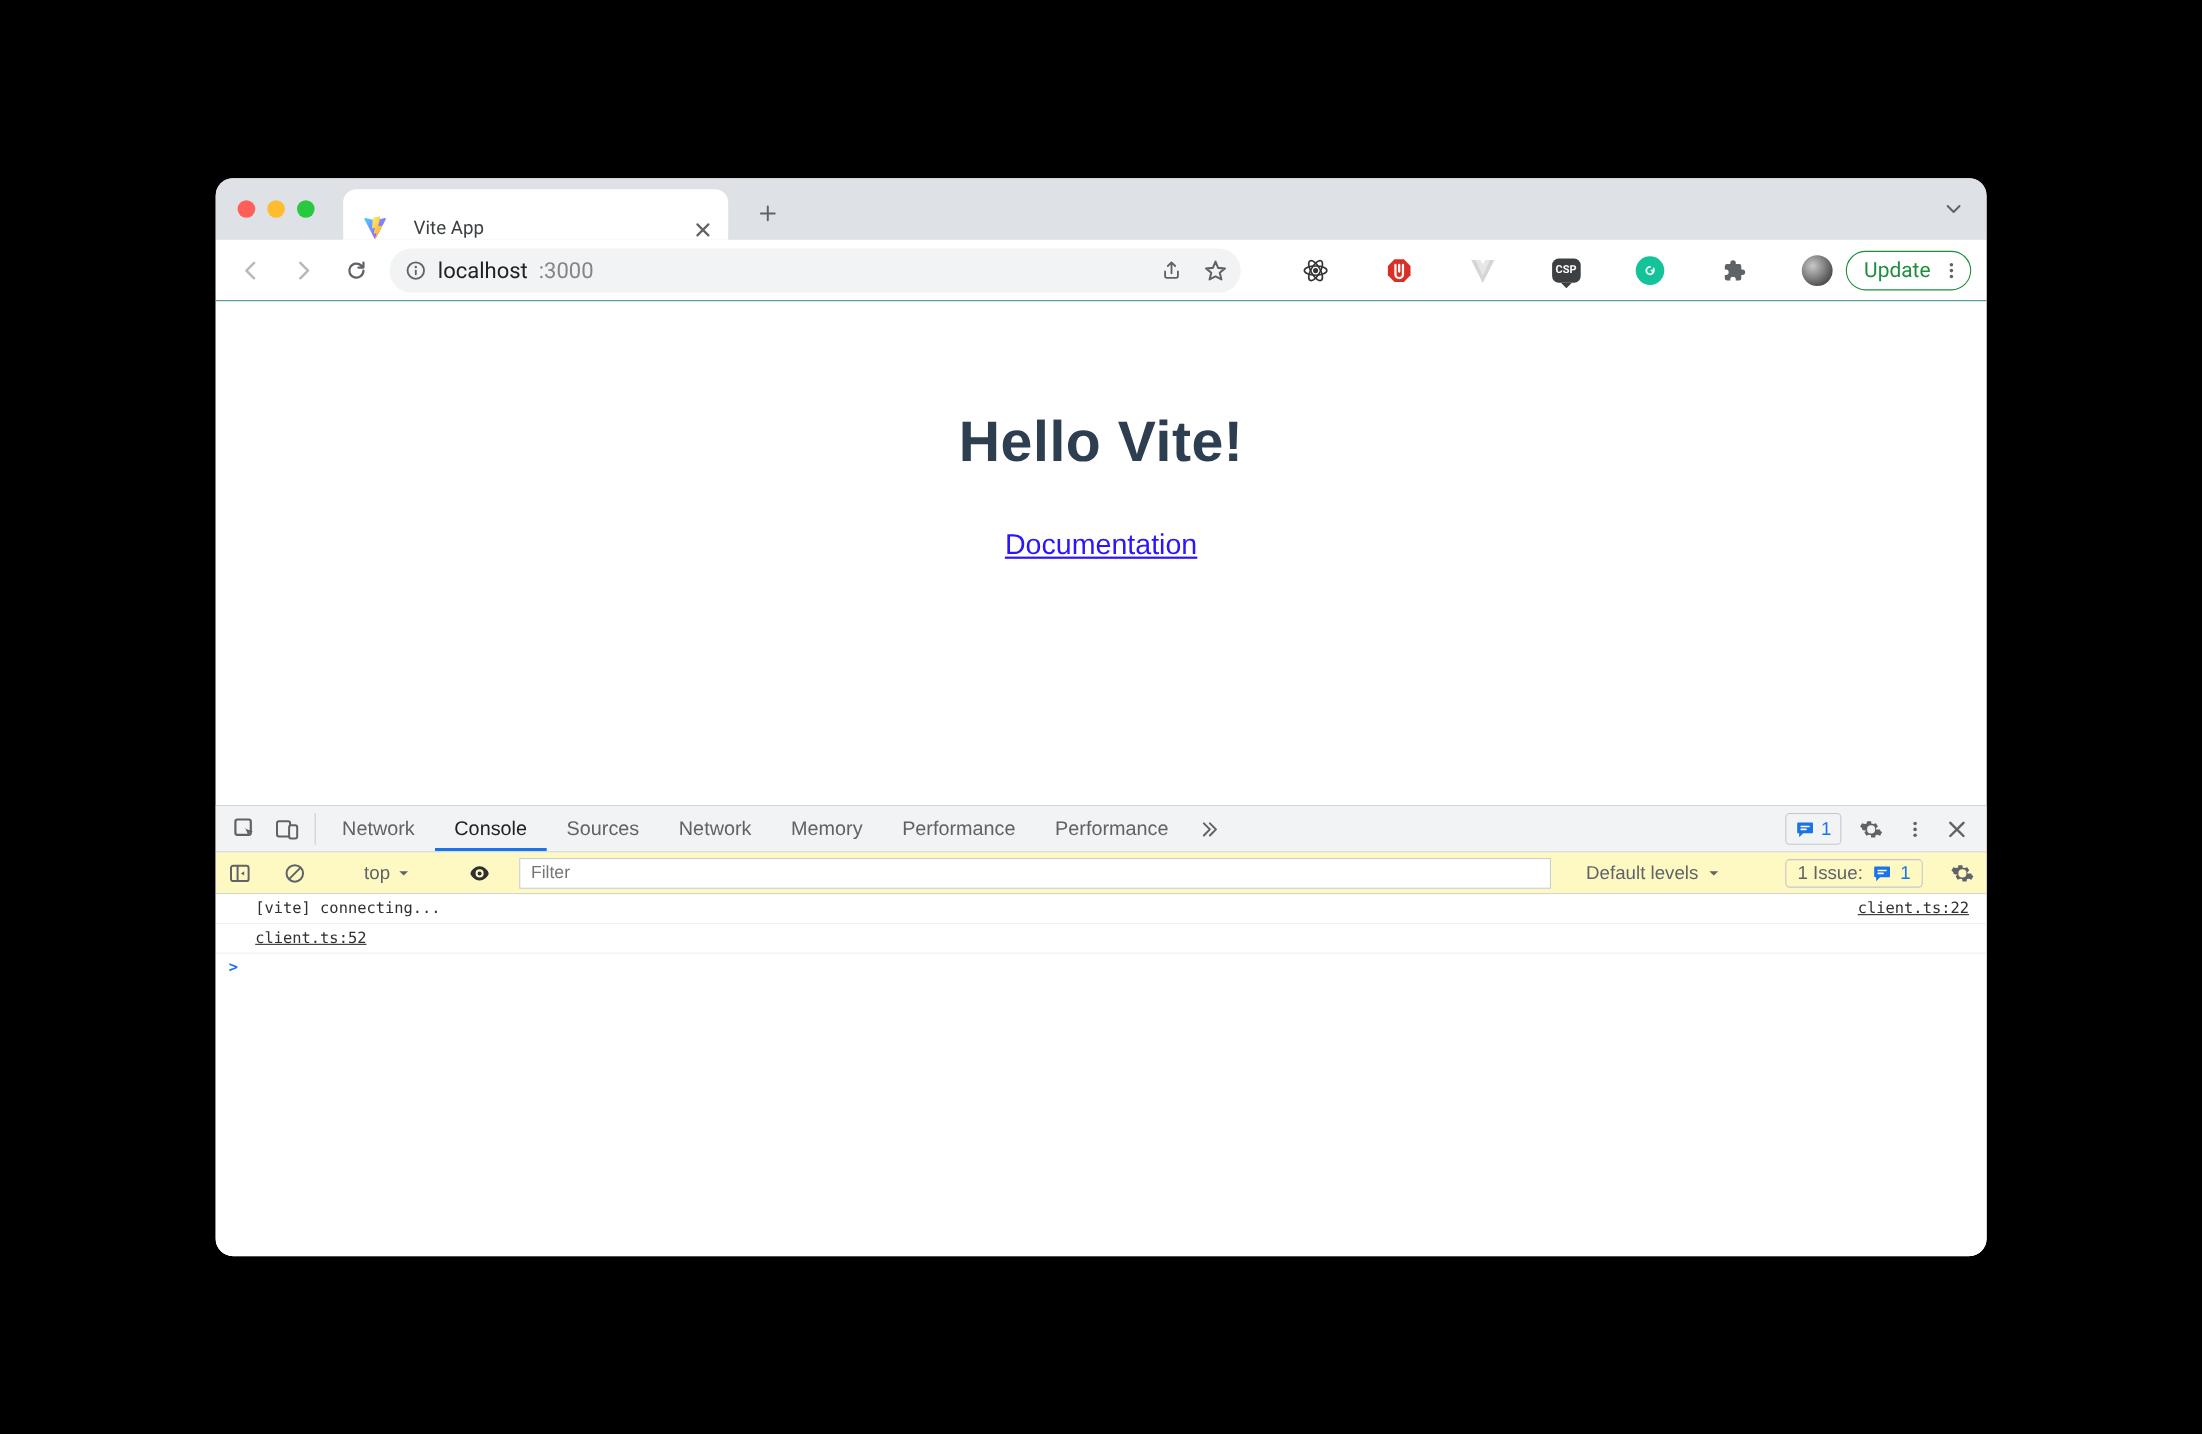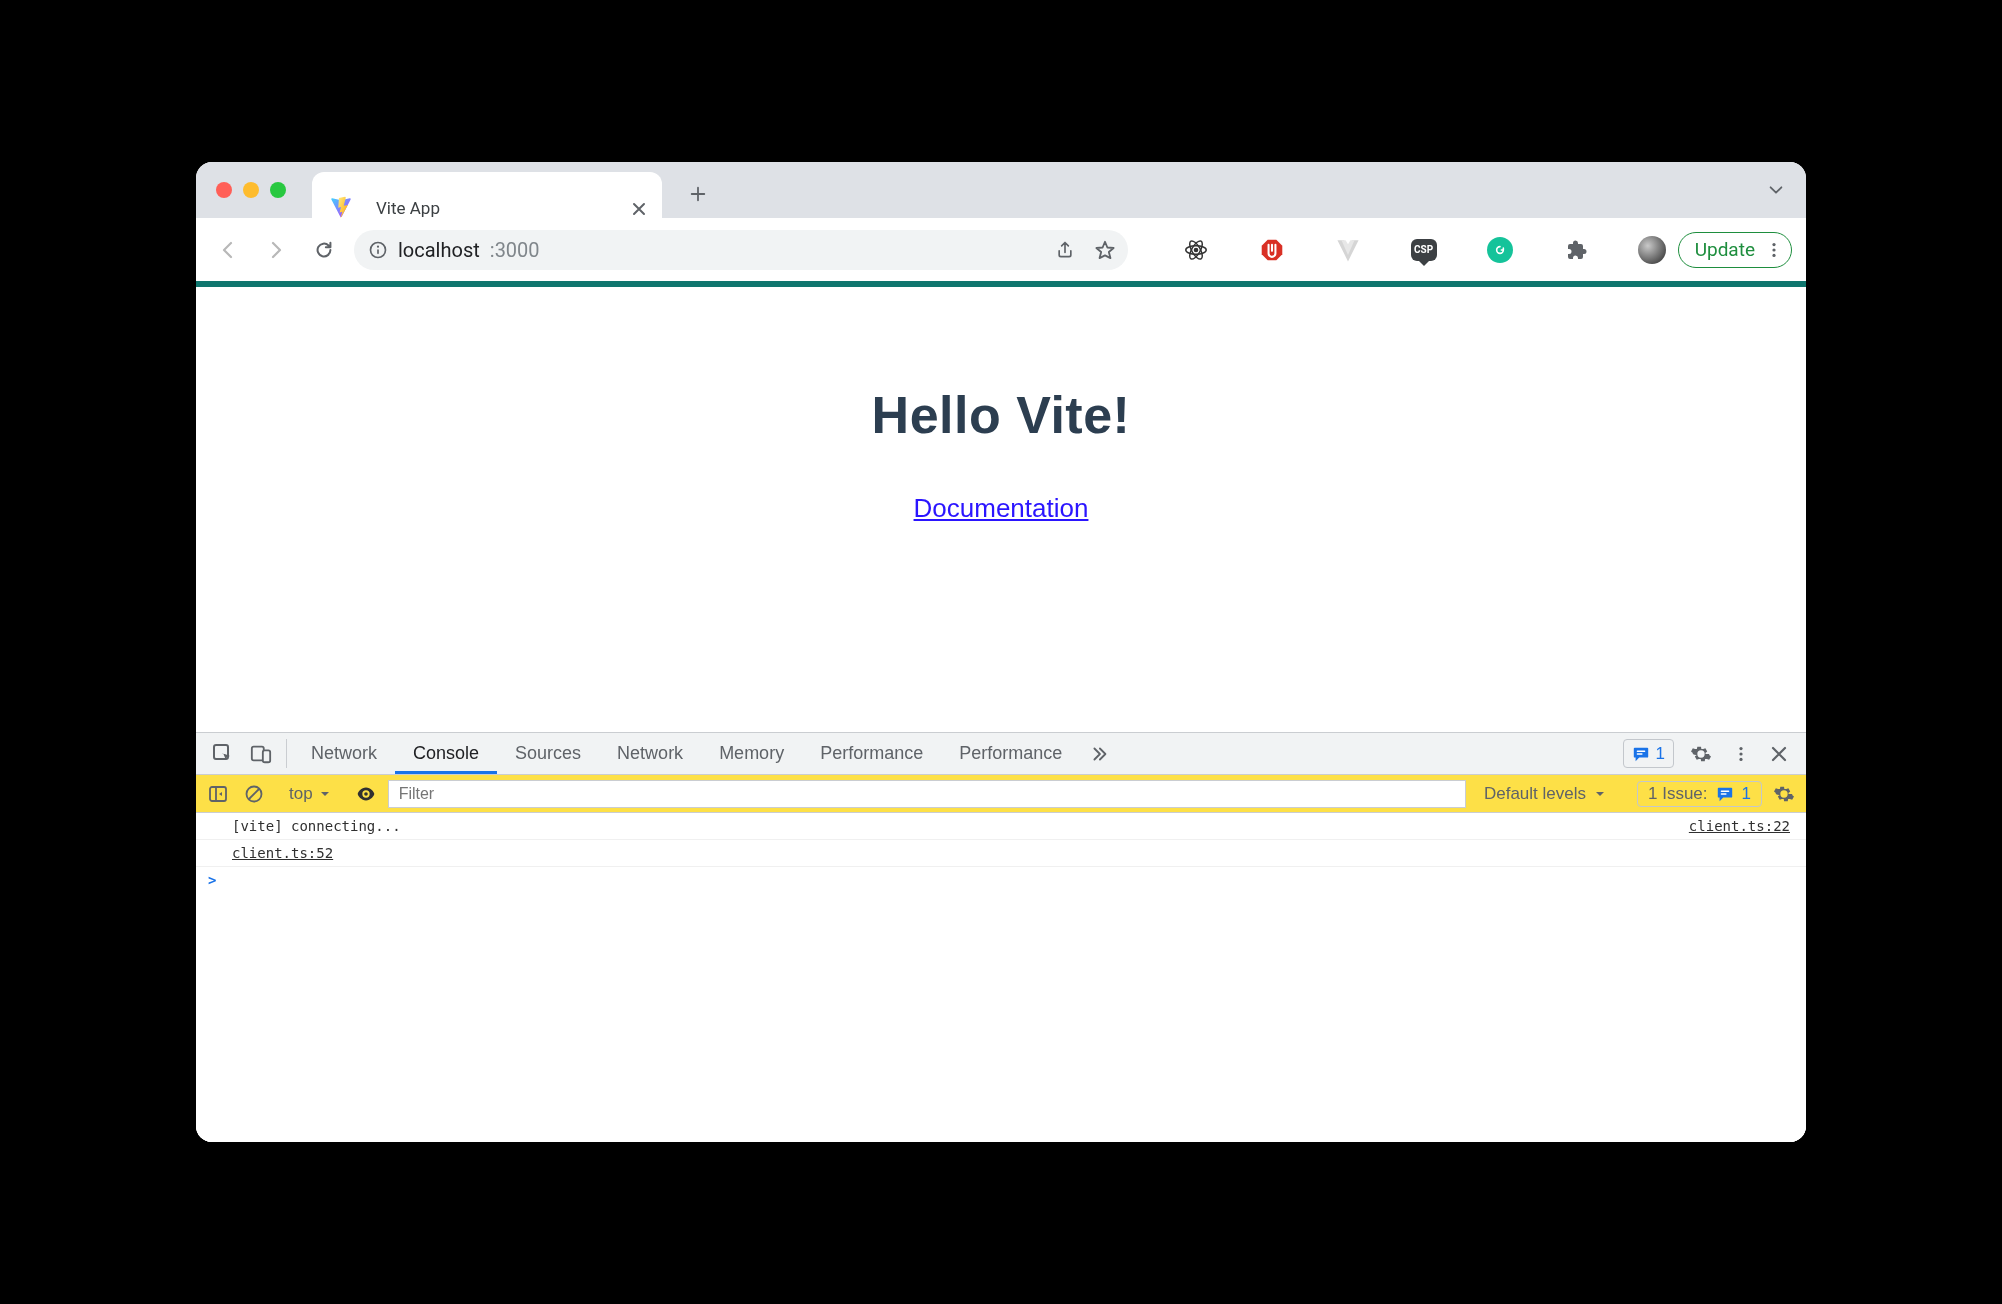--- a/index.html
+++ b/index.html
@@ -81,23 +81,23 @@
       margin-left: auto;
       margin-bottom: 10px;
       width: 36px; height: 36px;
       display: flex; align-items: center; justify-content: center;
       color: #5f6368;
       cursor: pointer;
     }
 
     
     .toolbar {
-      height: 69px;
+      height: 56px;
       background: #fff;
-      border-bottom: 6px solid #0f766e;
+      border-bottom: 1px solid #0f766e;
       display: flex;
       align-items: center;
       padding: 0 14px;
       gap: 12px;
     }
     .nav-btn {
       width: 36px; height: 36px;
       display: flex; align-items: center; justify-content: center;
       color: #5f6368;
       border-radius: 50%;
@@ -223,24 +223,24 @@
       border:1px solid #c3c7cc; border-radius:4px;
       padding: 2px 8px; margin: 6px 6px; color:#1a73e8; font-size:17px;
       cursor:pointer;
     }
     .dt-gear, .dt-kebab, .dt-close {
       display:flex; align-items:center; padding: 0 10px; color:#5f6368; cursor:pointer;
     }
 
     .dt-toolbar {
       height: 38px;
-      background: #fde047;
+      background: #fef9c3;
       border-bottom: 1px solid #cacdd1;
       display: flex; align-items: center;
-      padding: 0 8px; gap: 8px;
+      padding: 0 8px; gap: 22px;
       font-size: 17px; color:#5f6368;
     }
     .dt-ic {
       width: 28px; height: 28px; display:flex;align-items:center;justify-content:center;
       cursor:pointer;
     }
     .ctx-select {
       display:flex;align-items:center;gap:6px;cursor:pointer;
     }
     .filter-input {

